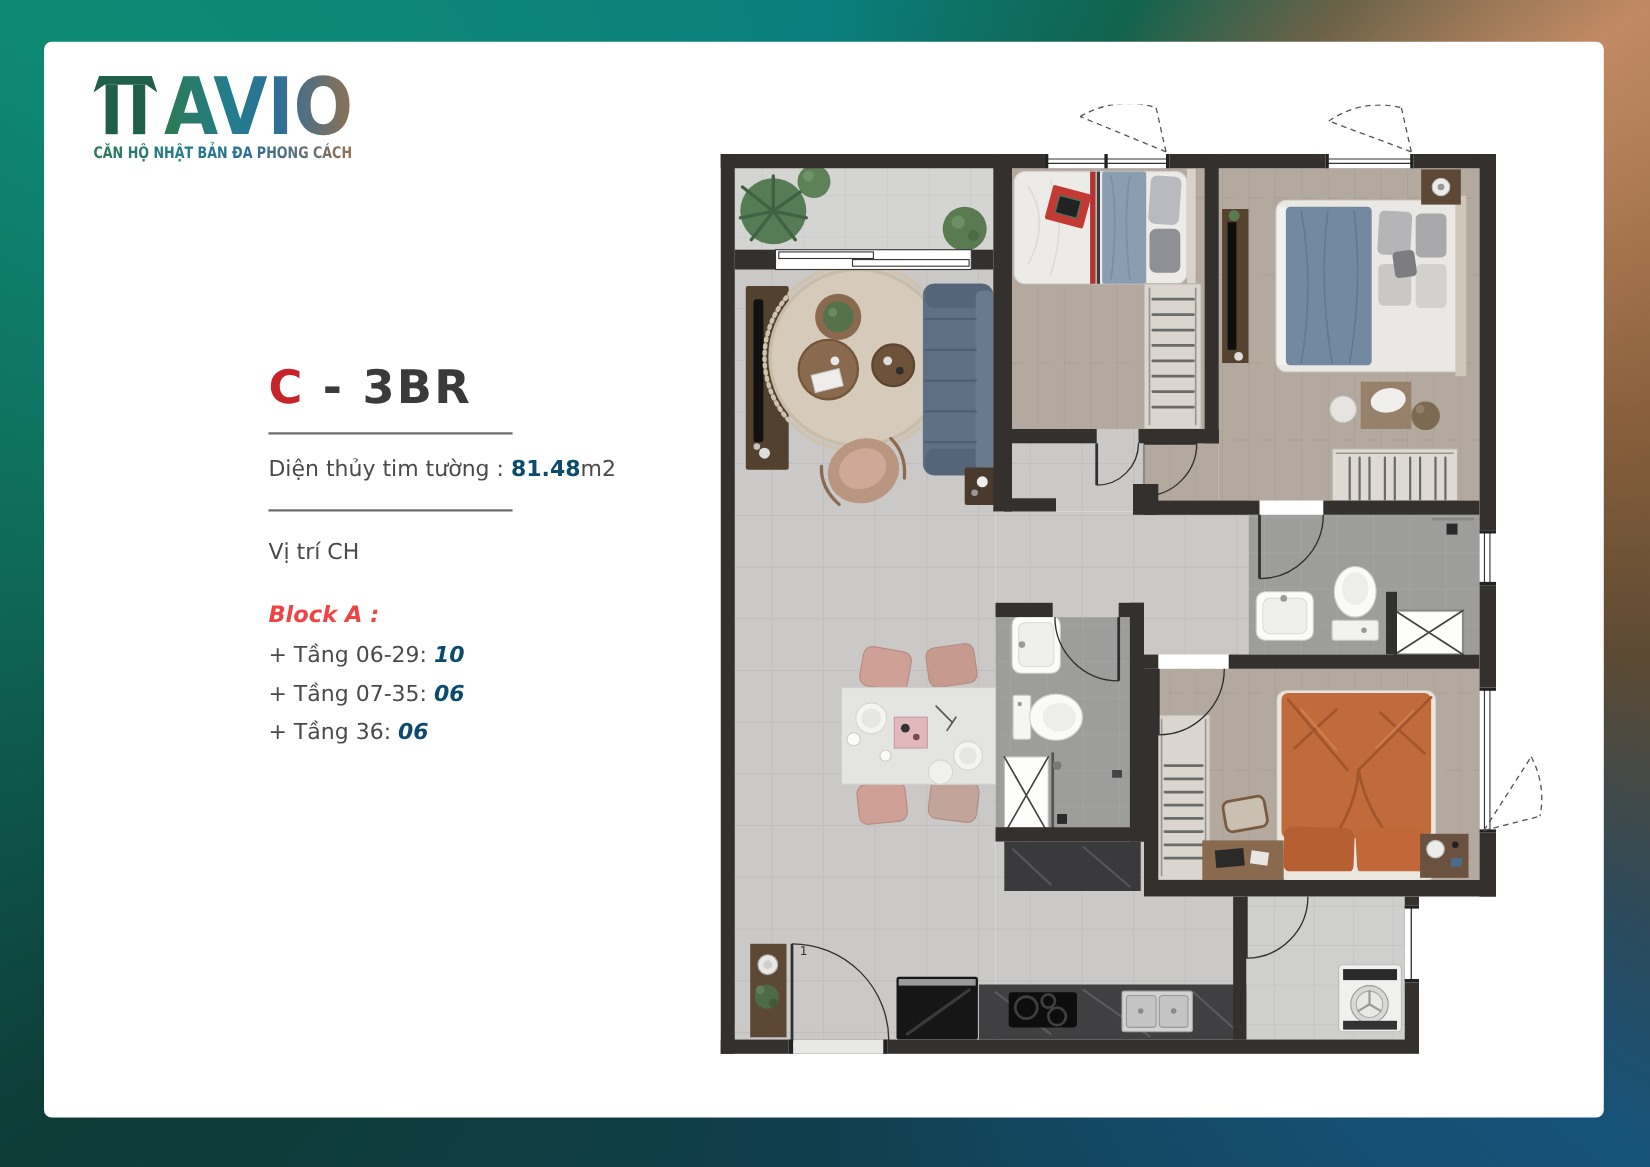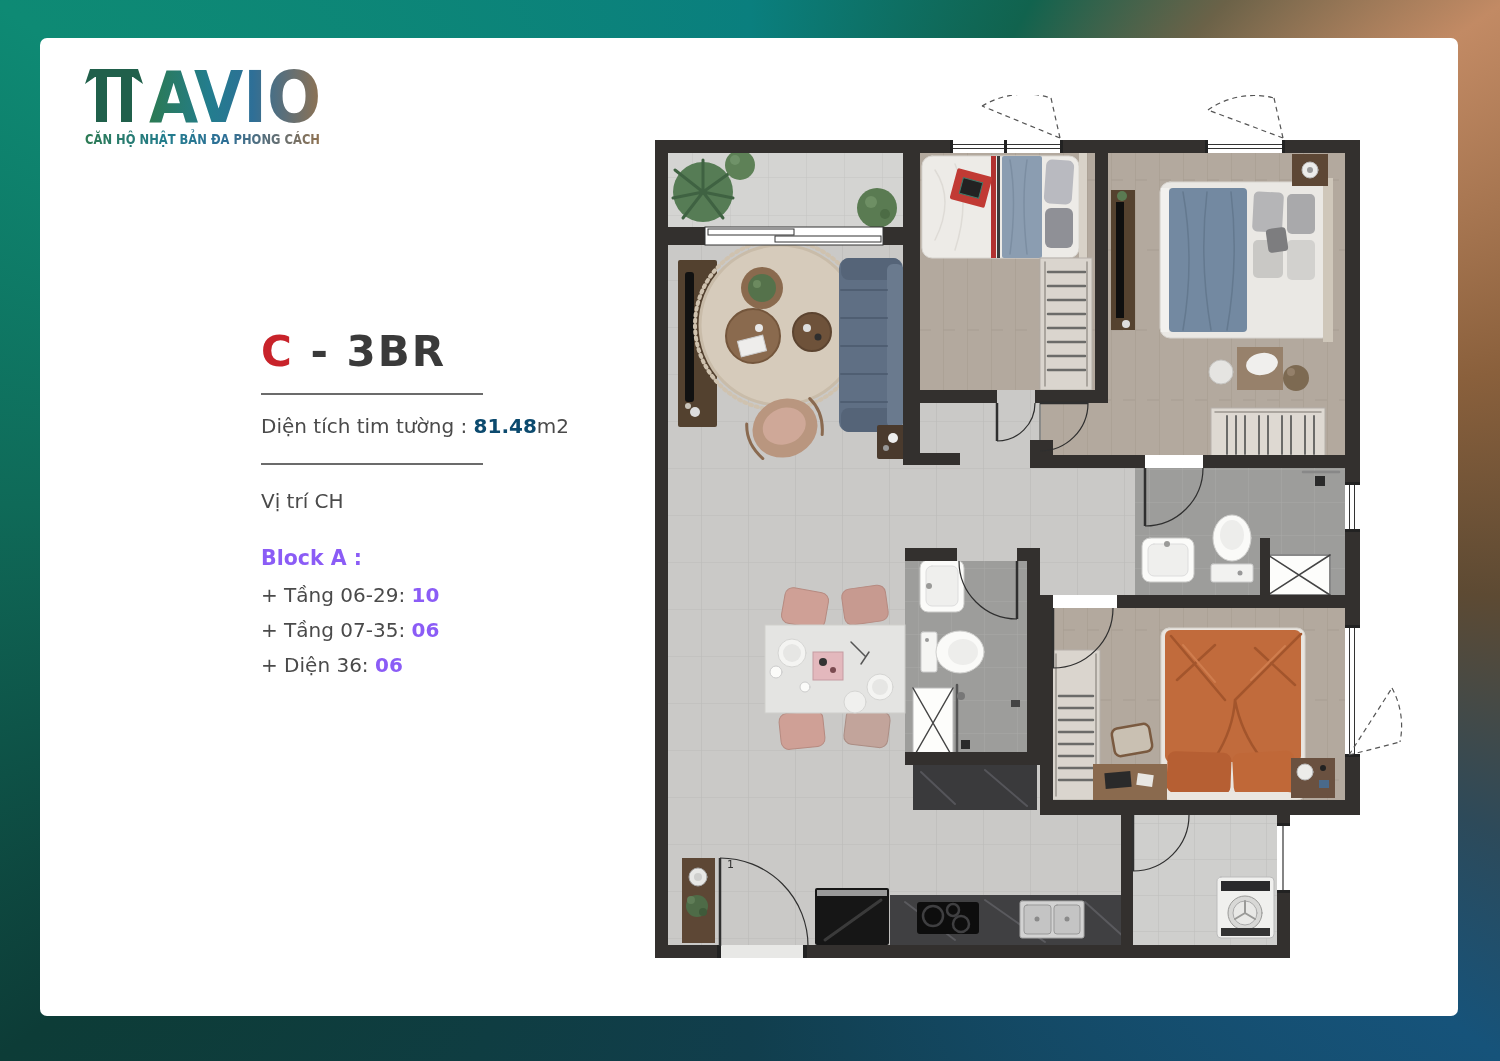--- a/index.html
+++ b/index.html
@@ -20,31 +20,31 @@
       #0d3c37 235deg,
       #0f6a58 272deg,
       #0e8a74 305deg,
       #0a7f7e 360deg);
   }
   .card{
     position:absolute;left:40px;top:38px;width:1418px;height:978px;
     background:#ffffff;border-radius:7px;
   }
   
-  .info{position:absolute;left:221px;top:293px;width:340px;color:#4a4a4a;}
+  .info{position:absolute;left:204px;top:293px;width:340px;color:#4a4a4a;}
   .unit-title{font-size:42px;font-weight:bold;letter-spacing:2px;color:#3a3a3a;line-height:1;}
   .unit-title .letter{color:#c8232a;}
   .rule{width:222px;border:none;border-top:2px solid #6b6b6b;margin:20px 0 0 0;}
   .area-lines{margin-top:15px;font-size:20px;line-height:1.64;}
   .area-lines b{color:#0c4a6e;}
   .loc{margin-top:22px;font-size:20px;line-height:1.45;}
   .loc .head{margin-bottom:28px;}
-  .loc .blk{font-weight:bold;color:#8b5cf6;font-size:20.5px;margin:17px 0 7px 0;}
+  .loc .blk{font-weight:bold;color:#ef4444;font-size:20.5px;margin:17px 0 7px 0;font-style:italic;}
   .loc .ln{margin:6px 0;}
-  .loc .ln b{color:#8b5cf6;}
+  .loc .ln b{color:#0c4a6e;font-style:italic;}
 </style>
 </head>
 <body>
 
 <div class="card">
 
   <svg style="position:absolute;left:43px;top:22px" width="250" height="95" viewBox="0 0 250 95">
     <defs>
       <linearGradient id="gradA" x1="0" y1="0" x2="1" y2="0">
         <stop offset="0" stop-color="#2c7a52"></stop>
@@ -65,38 +65,38 @@
 
   <div class="info">
     <div class="unit-title">
       <span class="letter">C</span>
       <span>-</span>
       <span>3BR</span>
     </div>
     <hr class="rule">
     <div class="area-lines">
       <div>
-        <span>Diện tích tim tường :</span>
+        <span>Diện thủy tim tường :</span>
         <b>81.48</b><span>m2</span>
       </div>
     </div>
     <hr class="rule">
     <div class="loc">
       <div class="head">Vị trí CH</div>
       <div class="blk">Block A :</div>
       <div class="ln">
         <span>+ Tầng 06-29:</span>
         <b>10</b>
       </div>
       <div class="ln">
         <span>+ Tầng 07-35:</span>
         <b>06</b>
       </div>
       <div class="ln">
-        <span>+ Diện 36:</span>
+        <span>+ Tầng 36:</span>
         <b>06</b>
       </div>
     </div>
   </div>
 </div>
 
 <svg style="position:absolute;left:655px;top:95px" width="760" height="865" viewBox="0 -45 760 865">
   <defs>
     <pattern id="pTile" width="47" height="47" patternUnits="userSpaceOnUse">
       <rect width="47" height="47" fill="#cac9c7"></rect>

